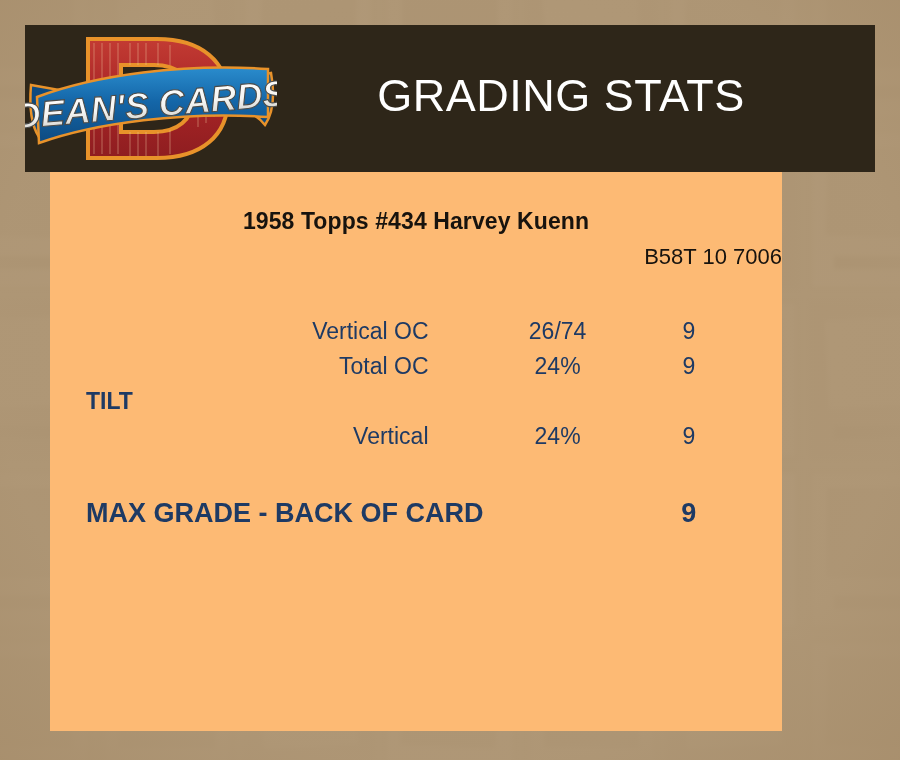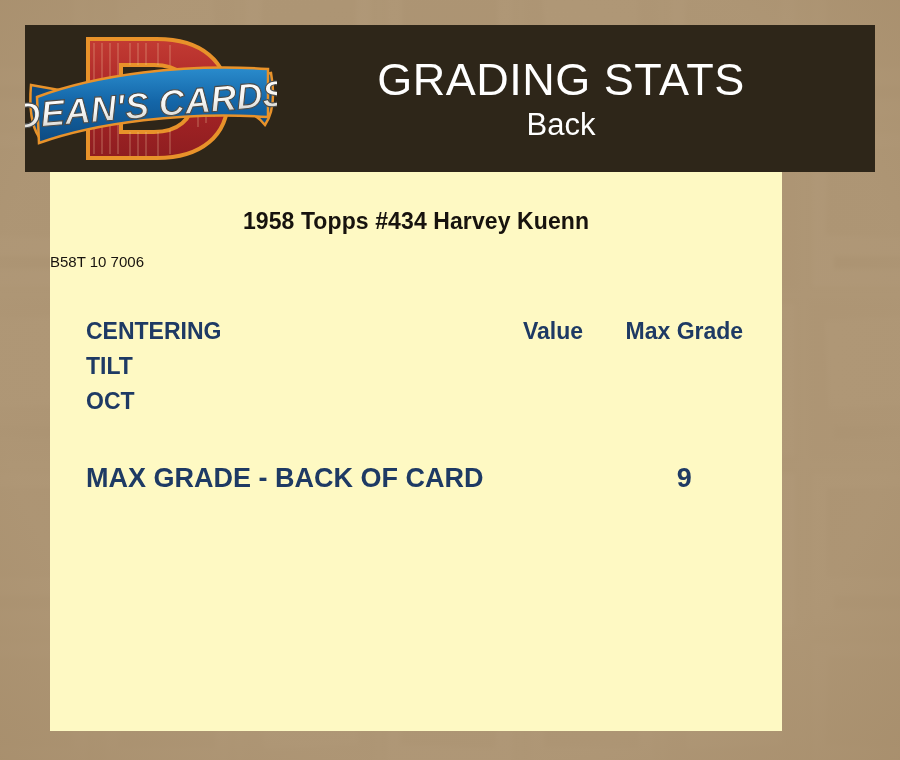--- a/index.html
+++ b/index.html
@@ -105,37 +105,37 @@
     font-size: 31px;
   }
 
   
   .panel {
     position: absolute;
     left: 50px;
     top: 172px;
     width: 732px;
     height: 559px;
-    background: #fef9c3;
+    background: #fdba74;
     box-sizing: border-box;
     padding-top: 36px;
   }
 
   .card-title {
     text-align: center;
     font-size: 23px;
     font-weight: bold;
     color: #17130e;
     letter-spacing: .1px;
   }
   .card-subtitle {
-    text-align: left;
-    font-size: 15px;
+    text-align: right;
+    font-size: 22px;
     color: #17130e;
-    margin-top: 18px;
+    margin-top: 9px;
   }
 
   
   .stats {
     margin: 44px auto 0 auto;
     width: 660px;
     border-collapse: collapse;
     color: #1e3a64;
   }
   .stats td {
@@ -271,49 +271,53 @@
 
         <path d="M12 72 C70 50 160 38 243 44 L243 92 C160 86 70 98 14 118 Z" fill="url(#bannerBlue)" stroke="#e8922a" stroke-width="2.5"></path>
       </g>
 
       <text x="126" y="92" text-anchor="middle" font-family="'Liberation Sans', sans-serif" font-size="36" font-weight="bold" font-style="italic" fill="url(#txtSilver)" stroke="#4a4a48" stroke-width="1.1" transform="rotate(-5 126 86)">DEAN'S CARDS</text>
     </svg>
   </div>
 
   <div class="header-titles">
     <div class="header-title">GRADING STATS</div>
-    <div class="header-subtitle">Back</div>
   </div>
 </div>
 
 <div class="panel">
 
   <div class="card-title">1958 Topps #434 Harvey Kuenn</div>
   <div class="card-subtitle">B58T 10 7006</div>
 
   <table class="stats">
     <tbody>
 
-      <tr class="hdr">
-        <td class="col-label">CENTERING</td>
-        <td class="col-value">Value</td>
-        <td class="col-grade">Max Grade</td>
-      </tr>
-
+
+      <tr class="data-row">
+        <td class="col-label">Vertical OC</td>
+        <td class="col-value">26/74</td>
+        <td class="col-grade">9</td>
+      </tr>
+      <tr class="data-row">
+        <td class="col-label">Total OC</td>
+        <td class="col-value">24%</td>
+        <td class="col-grade">9</td>
+      </tr>
 
       <tr class="section-head">
         <td class="col-label">TILT</td>
         <td class="col-value"></td>
         <td class="col-grade"></td>
       </tr>
 
-      <tr class="section-head">
-        <td class="col-label">OCT</td>
-        <td class="col-value"></td>
-        <td class="col-grade"></td>
+      <tr class="data-row">
+        <td class="col-label">Vertical</td>
+        <td class="col-value">24%</td>
+        <td class="col-grade">9</td>
       </tr>
 
       <tr class="spacer-row">
         <td></td>
           <td></td>
           <td></td>
       </tr>
 
       <tr class="total-row">
         <td class="col-label">MAX GRADE - BACK OF CARD</td>

